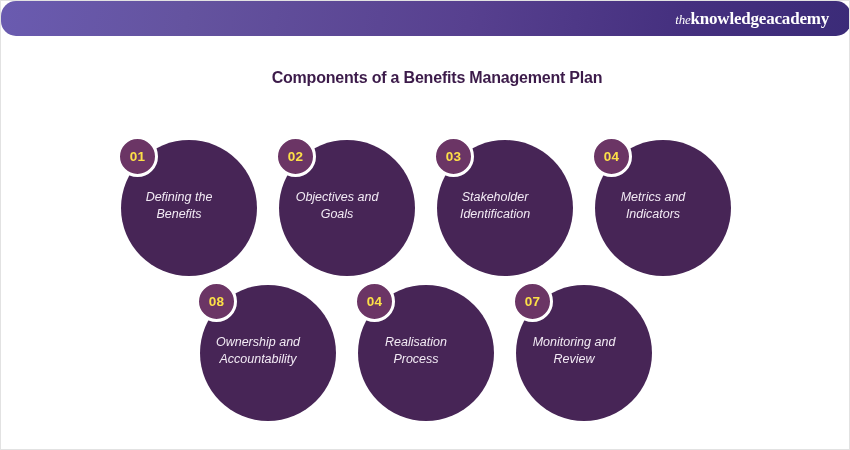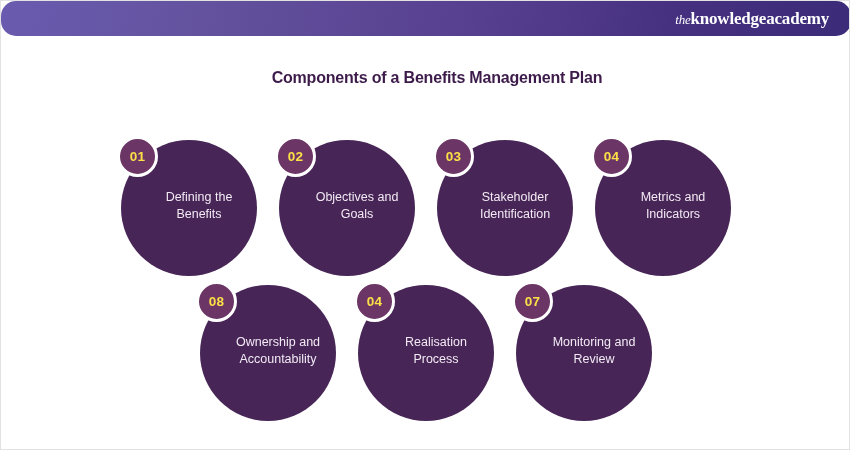--- a/index.html
+++ b/index.html
@@ -87,21 +87,22 @@
   .node-disc {
     position: absolute;
     left: 0;
     top: 0;
     width: 136px;
     height: 136px;
     border-radius: 50%;
     background: #472556;
     display: flex;
     align-items: center;
-    justify-content: flex-end;
+    justify-content: flex-start;
+    font-style: italic;
   }
   .node-label {
     color: #f2eaf4;
     font-size: 12.5px;
     line-height: 17px;
     text-align: center;
     width: 116px;
     padding-bottom: 4px;
     white-space: pre-line;
   }

